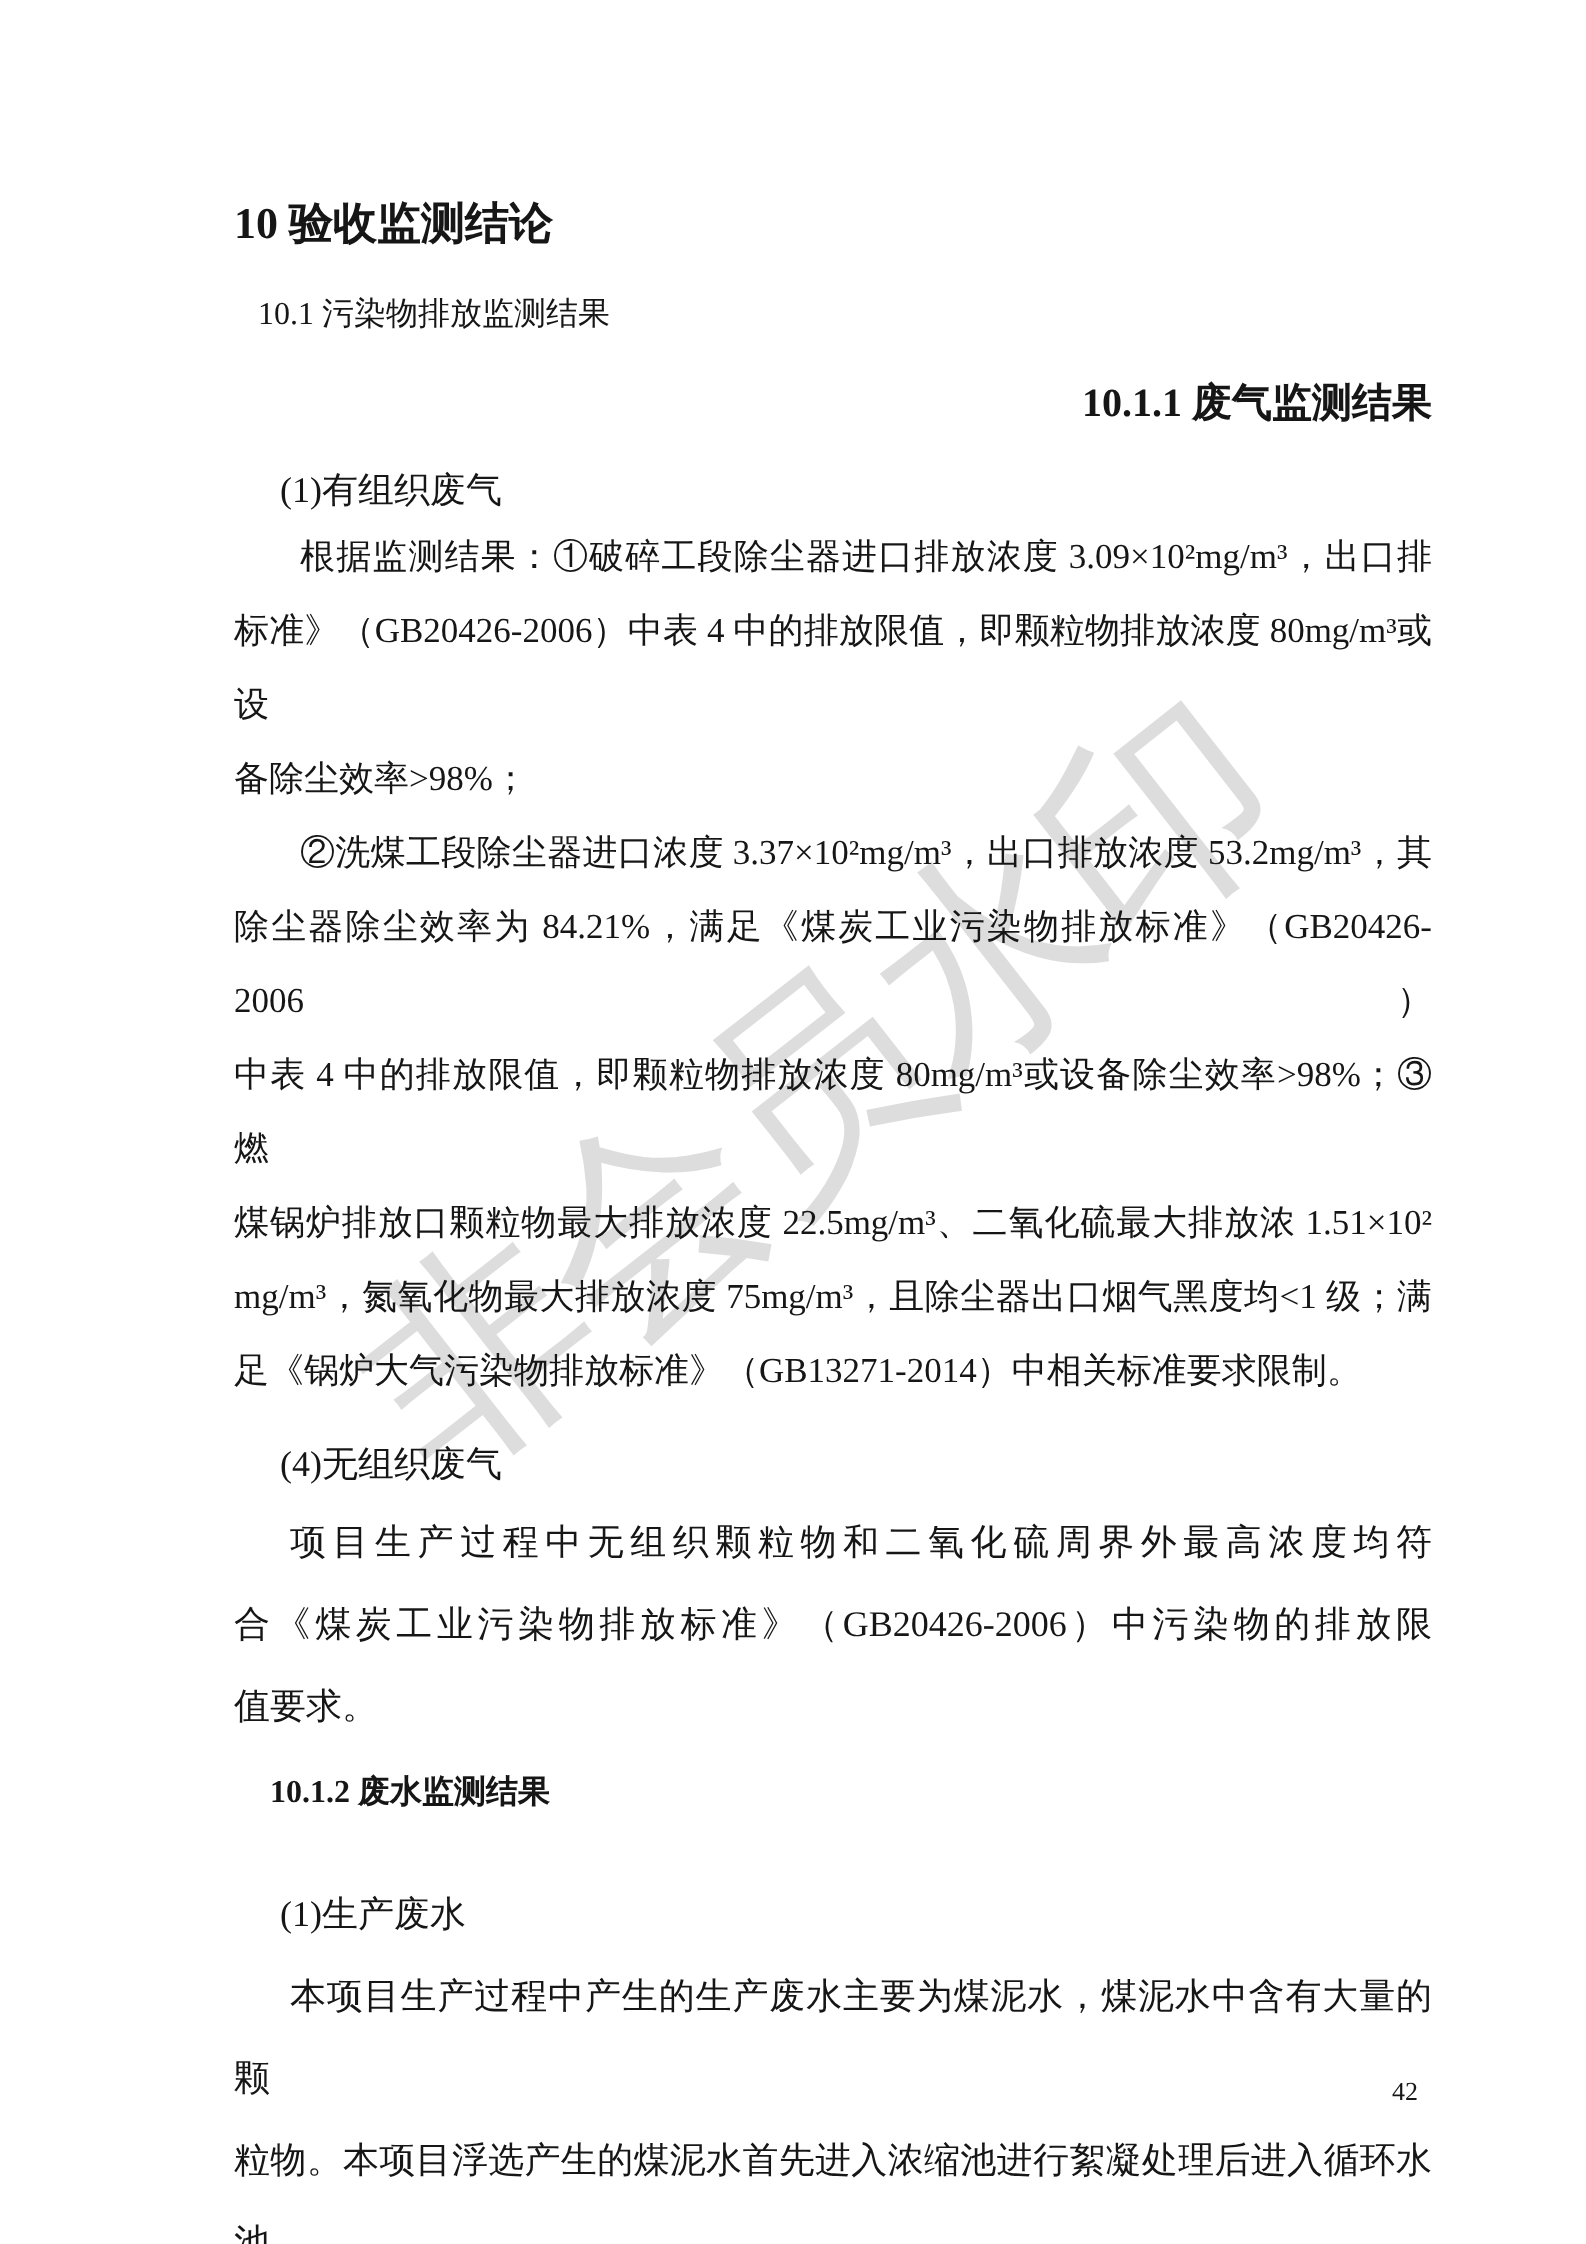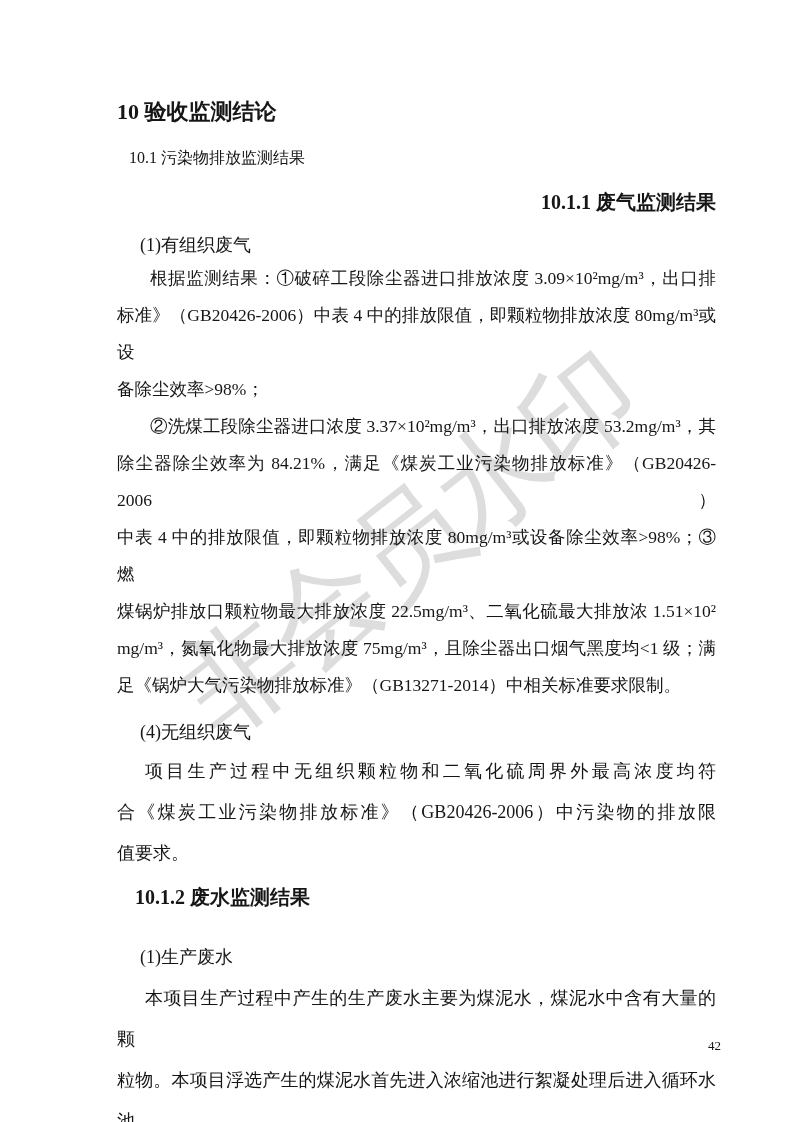--- a/index.html
+++ b/index.html
@@ -34,21 +34,21 @@
   }
   .h2 {
     font-size:16px; font-weight:normal;
     line-height:32px; margin:14px 0 0 12px;
   }
   .h3 {
     font-size:20px; font-weight:bold;
     line-height:32px; margin:12px 0 0 19px;text-align:right;
   }
   .h4 {
-    font-size:20px; font-weight:bold;
+    font-size:16px; font-weight:bold;
     line-height:32px; margin:7px 0 0 18px;
   }
   .sublabel {
     font-size:18px; line-height:30px;
     margin:12px 0 0 23px;
   }
   .sublabel2 { margin-top:13px; }
   .sublabel3 { margin-top:29px; }
   .para { margin:0; }
   .dense .ln { font-size:17.5px; line-height:37px; }
@@ -58,21 +58,21 @@
   .ln {
     text-align:justify;
     text-align-last:justify;
     text-justify:inter-character;
   }
   .ln.last { text-align-last:left; }
   .ln.ind  { text-indent:33px; }
   .ln.ind2 { text-indent:28px; }
   .pagenum {
     position:absolute;
-    right:72px; top:1038px;
+    right:84px; top:1038px;
     font-size:13px;
     color:#161616;
     z-index:1;
   }
 </style>
 </head>
 <body>
 
 <div class="page">
 

